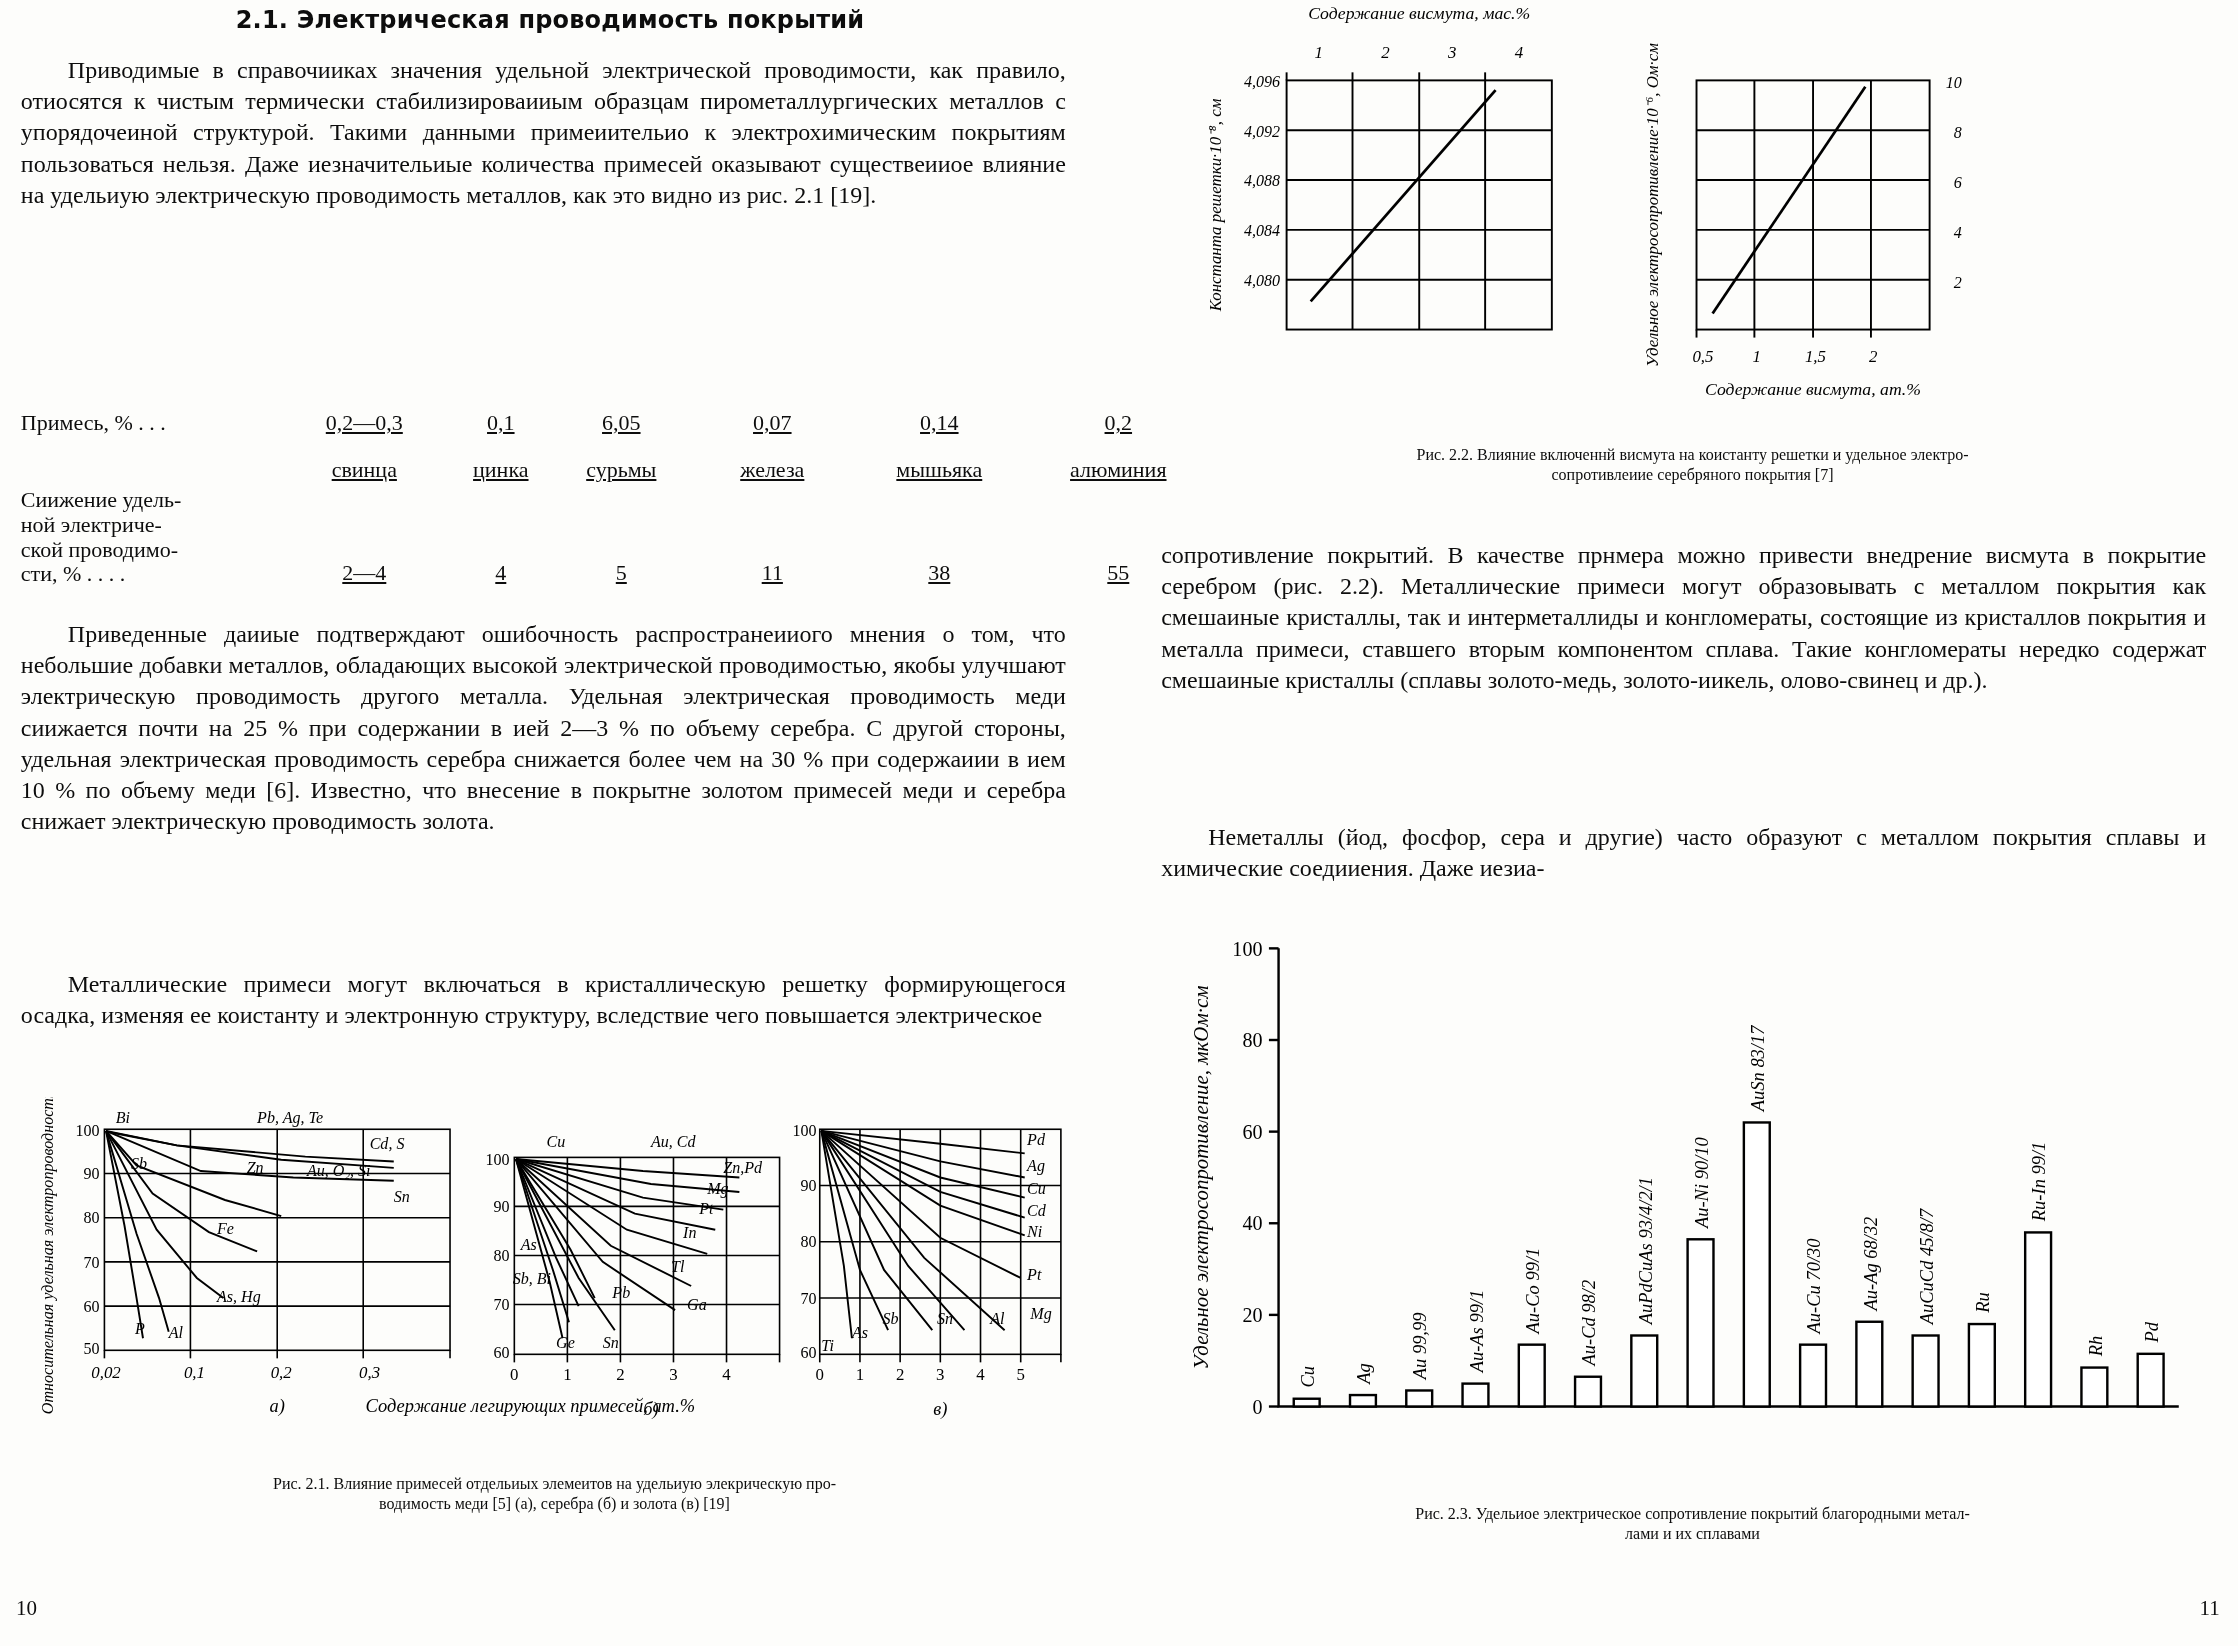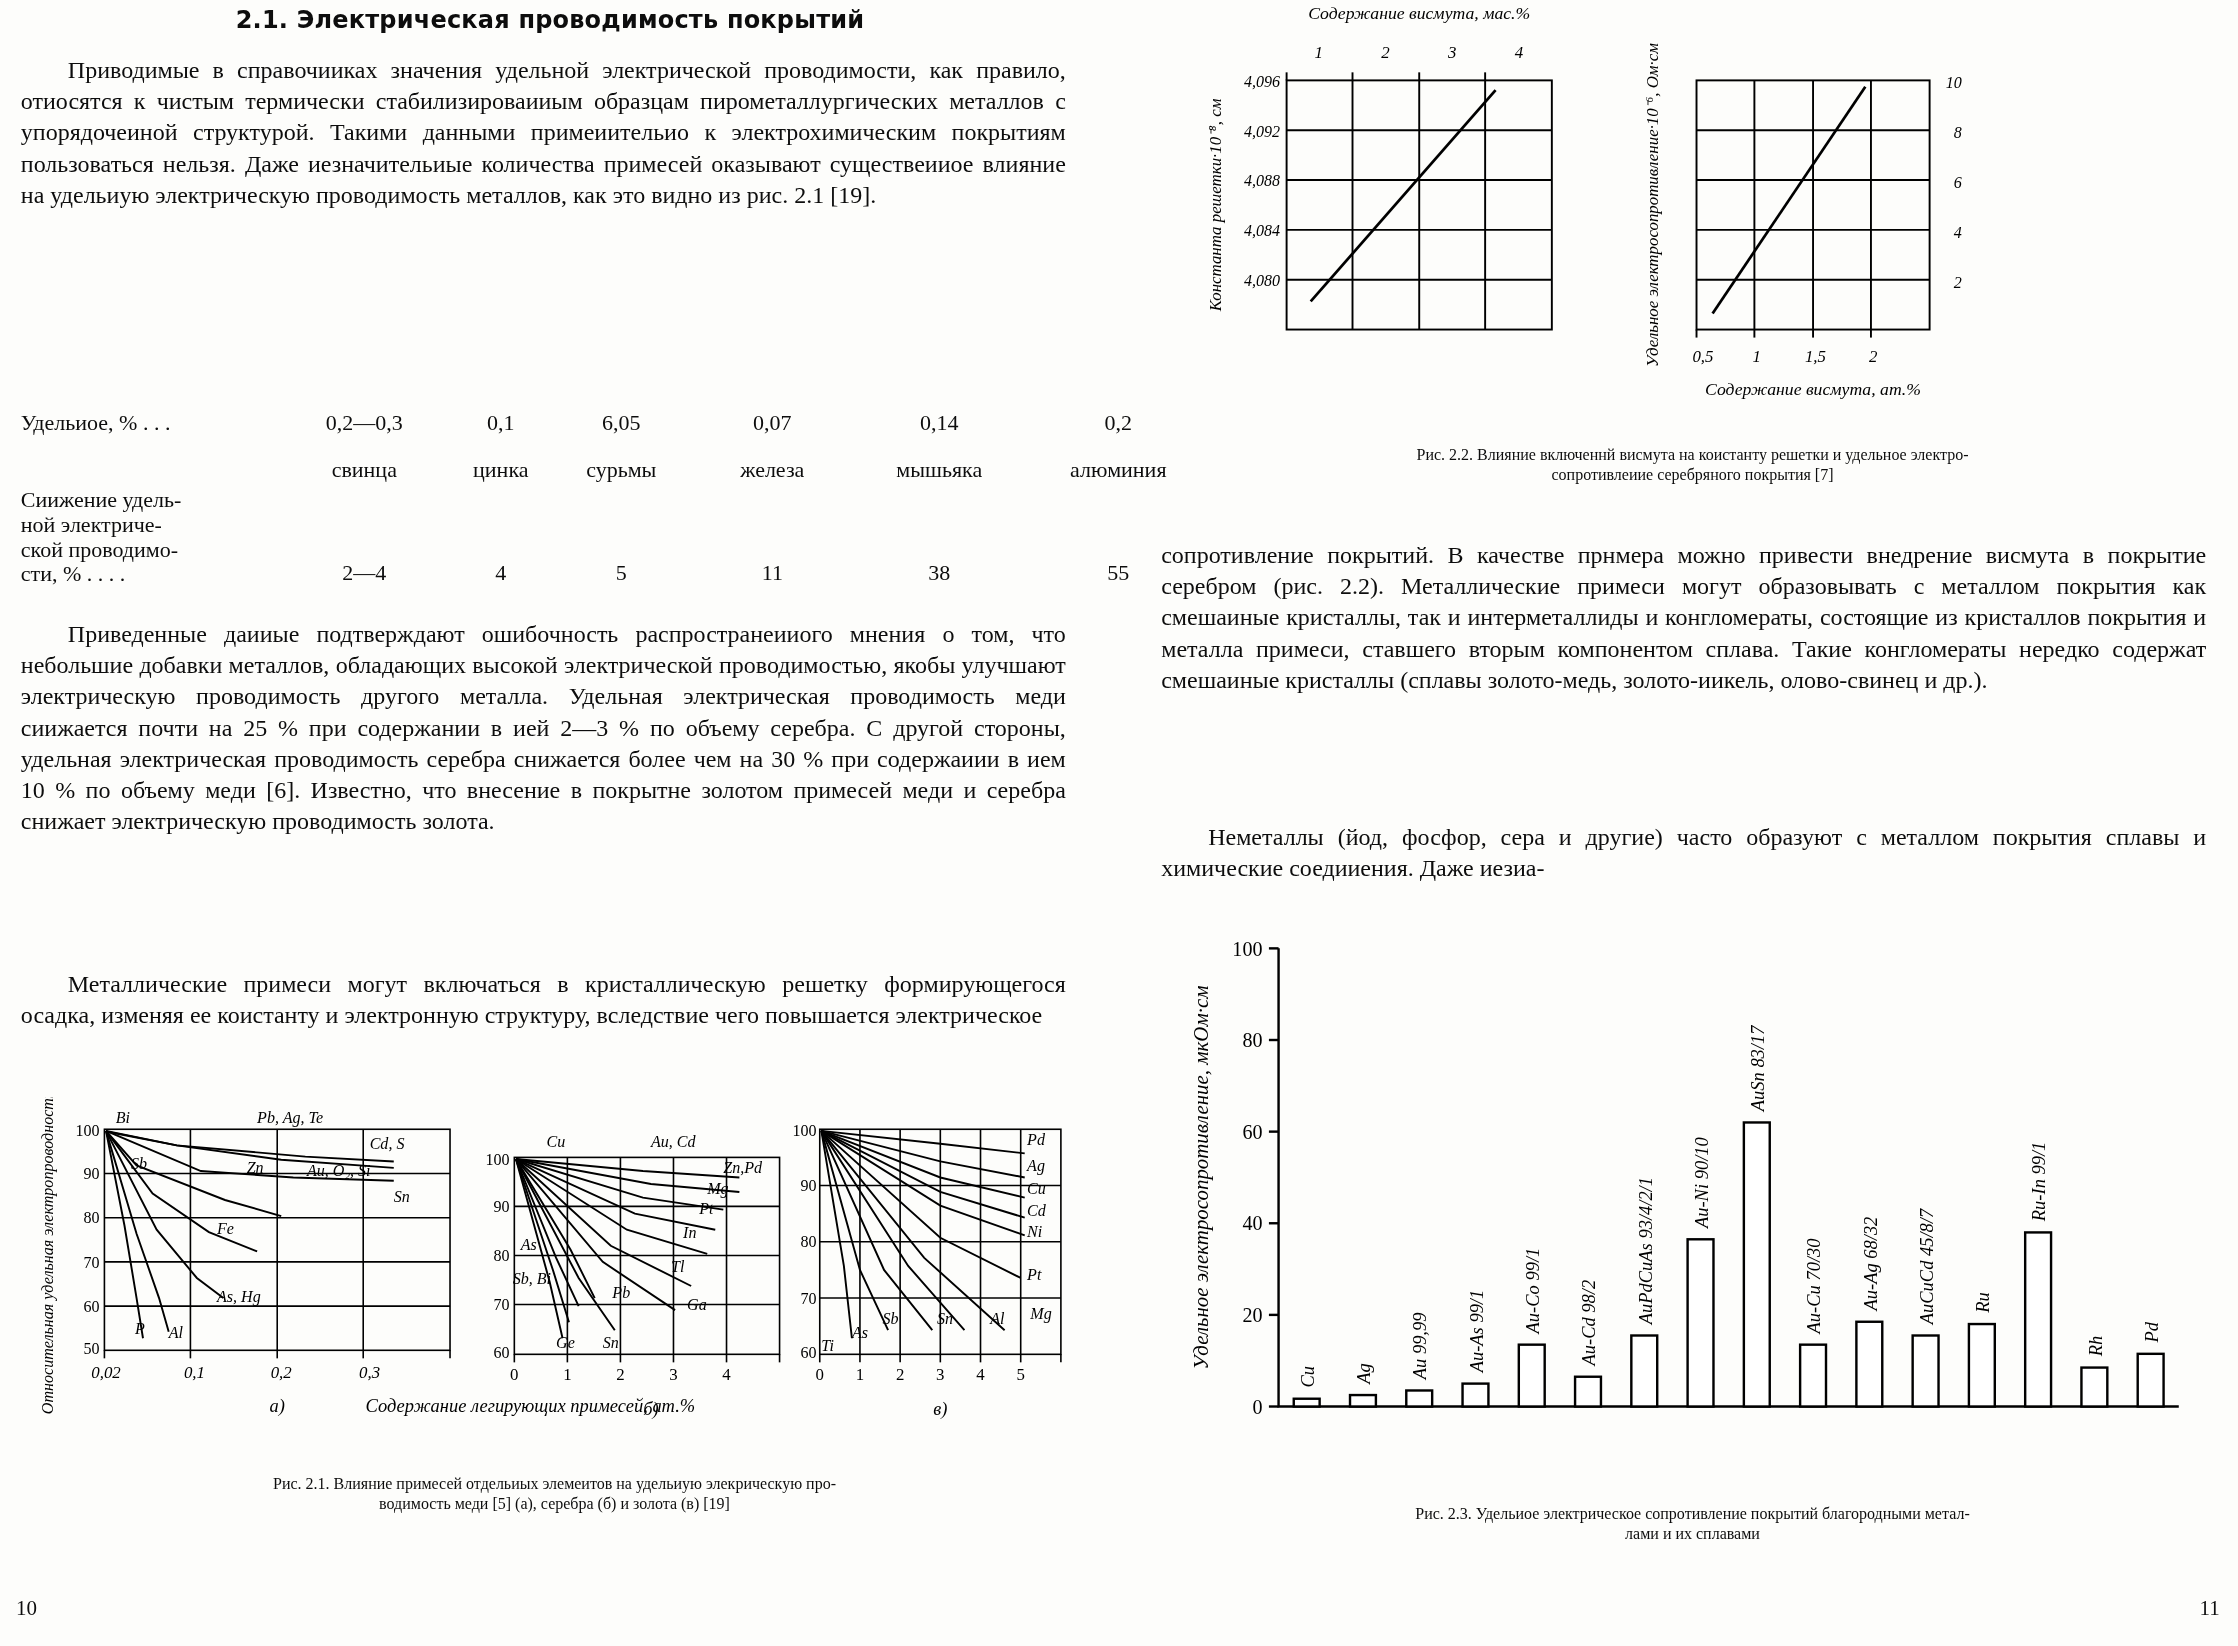--- a/index.html
+++ b/index.html
@@ -30,21 +30,21 @@
     text-align:justify;
     text-indent:47px;
     hyphens:manual;
   }
   p.body.noind{text-indent:0;}
 
   
   .imp-table{font-size:22px;line-height:1.22;margin-top:8px;}
   .imp-row{display:flex;align-items:flex-end;}
   .imp-lab{width:257px;flex:0 0 257px;}
-  .imp-vals{display:flex;flex:1;}
+  .imp-vals{display:flex;flex:1;text-decoration:underline;}
   .imp-vals span{text-align:center;}
   .c1{width:173px}.c2{width:100px}.c3{width:141px}.c4{width:161px}.c5{width:173px}.c6{width:185px}
   .imp-sub span{font-size:22px;}
   .imp-multi{line-height:1.12;}
 
   
   .fig-caption{
     font-size:16px;line-height:1.25;text-align:center;margin-top:11.3px;
   }
   .figbox{position:relative;}
@@ -63,21 +63,21 @@
 
     <h2 class="section-title" style="position:absolute;left:104px;top:6.4px;width:860px;">2.1. Электрическая проводимость покрытий</h2>
 
     <div style="position:absolute;left:4.8px;top:55px;width:1045px;">
       <p class="body">Приводимые в справочииках значения удельной электрической проводимости, как правило, отиосятся к чистым термически стабилизироваииым образцам пирометаллургических металлов с упорядочеиной структурой. Такими данными примеиительио к электрохимическим покрытиям пользоваться нельзя. Даже иезначительиые количества примесей оказывают существеииое влияние на удельиую электрическую проводимость металлов, как это видно из рис. 2.1 [19].</p>
     </div>
 
 
     <div class="imp-table" style="position:absolute;left:4.8px;top:402px;width:1045px;">
       <div class="imp-row">
-        <div class="imp-lab">Удельиое, %  . . .</div>
+        <div class="imp-lab">Примесь, %  . . .</div>
         <div class="imp-vals">
           <span class="c1">0,2—0,3</span>
           <span class="c2">0,1</span>
           <span class="c3">6,05</span>
           <span class="c4">0,07</span>
           <span class="c5">0,14</span>
           <span class="c6">0,2</span>
         </div>
       </div>
       <div class="imp-row imp-sub" style="margin-top:20px;">

